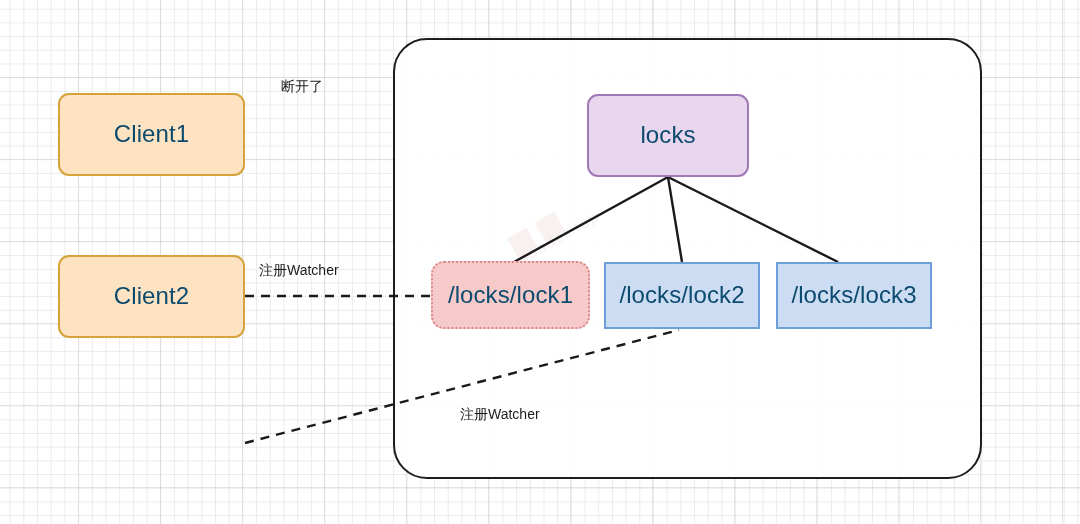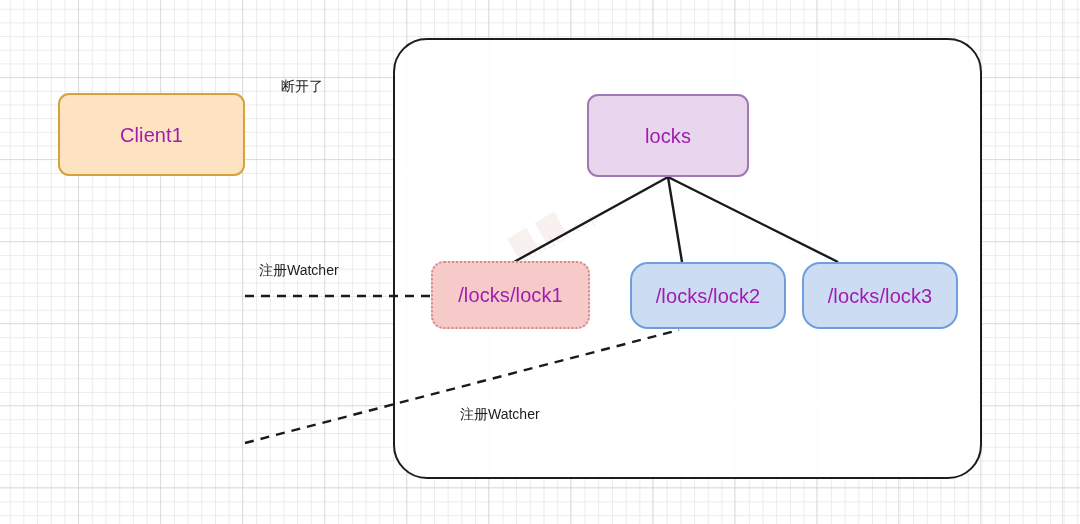--- a/index.html
+++ b/index.html
@@ -38,41 +38,40 @@
     height: 524px;
     pointer-events: none;
   }
   .node {
     position: absolute;
     box-sizing: border-box;
     display: flex;
     align-items: center;
     justify-content: center;
     border-radius: 10px;
-    font-size: 20px;
-    color: #a21caf;
+    font-size: 24px;
+    color: #0c4a6e;
     line-height: 1.2;
     letter-spacing: 0.1px;
   }
   .node-client {
     background: #fde3c2;
     border: 2px solid #d6a33a;
     border-radius: 11px;
   }
   .node-root {
     background: #e7d6ed;
     border: 2px solid #9f78b5;
     border-radius: 11px;
     align-items: center;
   }
   .node-lock-blue {
     background: #ccddf3;
     border: 2px solid #6f9fd8;
-    border-radius: 18px;
-    margin-left: 26px;
+    border-radius: 0;
   }
   .node-lock-red {
     background: #f6cac9;
     border: 2.5px dotted #d9898c;
     border-radius: 13px;
   }
   .label {
     position: absolute;
     font-size: 14px;
     color: #1c1c1c;
@@ -124,20 +123,23 @@
 
     <line x1="245" y1="296" x2="430" y2="296" stroke="#1a1a1a" stroke-width="2.4" stroke-dasharray="9 7"></line>
 
     <line x1="245" y1="443" x2="679" y2="330" stroke="#1a1a1a" stroke-width="2.4" stroke-dasharray="9 7"></line>
   </svg>
 
   <div class="node node-client" style="left:58px; top:93px; width:187px; height:83px;">
     <span>Client1</span>
   </div>
 
+  <div class="node node-client" style="left:58px; top:255px; width:187px; height:83px;">
+    <span>Client2</span>
+  </div>
 
 
   <div class="node node-root" style="left:587px; top:94px; width:162px; height:83px;">
     <span>locks</span>
   </div>
 
   <div class="node node-lock-red" style="left:431px; top:261px; width:159px; height:68px;">
     <span>/locks/lock1</span>
   </div>
 

